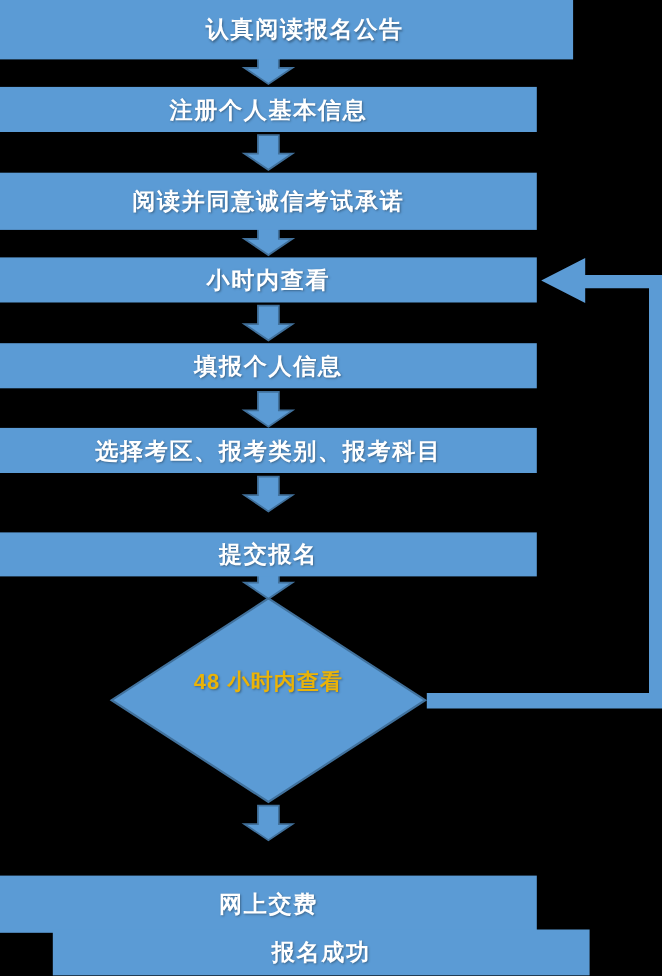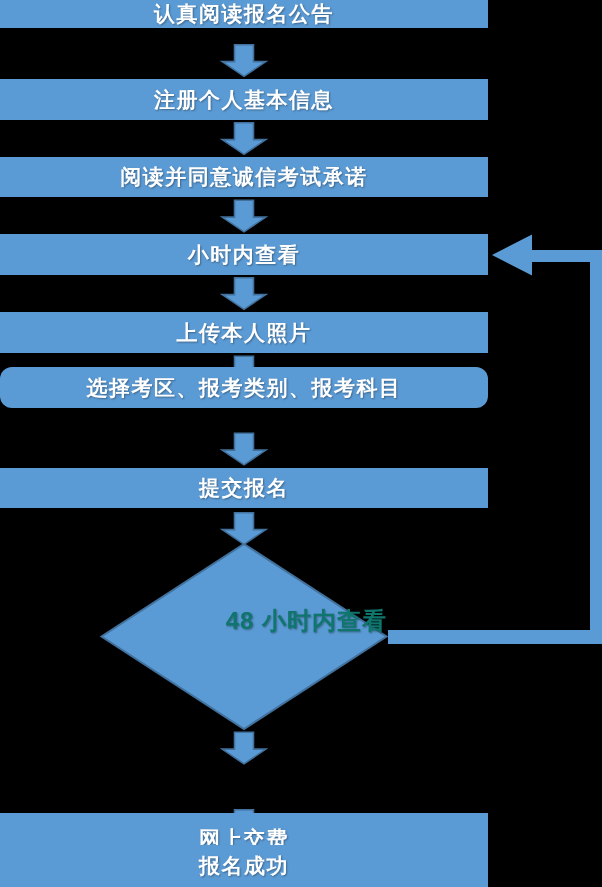--- a/index.html
+++ b/index.html
@@ -35,23 +35,23 @@
     font-weight: 700;
     letter-spacing: 1.5px;
     text-shadow: 1px 1px 2px rgba(0,0,0,0.35);
     white-space: nowrap;
   }
   .diamond-label {
     position: absolute;
     left: 101px;
     top: 606px;
     width: 286px;
-    text-align: right;
-    color: #0f766e;
-    font-size: 24px;
+    text-align: center;
+    color: #eab308;
+    font-size: 20px;
     font-weight: 700;
     letter-spacing: 1px;
     line-height: 29px;
     text-shadow: 1px 1px 2px rgba(0,0,0,0.35);
   }
 </style>
 </head>
 <body>
 
 <div id="canvas">
@@ -71,53 +71,53 @@
       <use href="#down-arrow-shape" x="221" y="199.5"></use>
       <use href="#down-arrow-shape" x="221" y="277"></use>
       <use href="#down-arrow-shape" x="221" y="355.5"></use>
       <use href="#down-arrow-shape" x="221" y="432.5"></use>
       <use href="#down-arrow-shape" x="221" y="512"></use>
       <use href="#down-arrow-shape" x="221" y="731.5"></use>
       <use href="#down-arrow-shape" x="221" y="809"></use>
     </g>
   </svg>
 
-  <div class="flow-box" style="top:0; height:28px;">
+  <div class="flow-box" style="top:0; height:54px;padding-left:33px;">
     <span>认真阅读报名公告</span>
   </div>
 
   <div class="flow-box" style="top:79px; height:41px;">
     <span>注册个人基本信息</span>
   </div>
 
-  <div class="flow-box" style="top:157px; height:40px;">
+  <div class="flow-box" style="top:157px; height:52px;">
     <span>阅读并同意诚信考试承诺</span>
   </div>
 
   <div class="flow-box" style="top:234px; height:41px;">
     <span>小时内查看</span>
   </div>
 
   <div class="flow-box" style="top:312px; height:41px;">
-    <span>上传本人照片</span>
+    <span>填报个人信息</span>
   </div>
 
-  <div class="flow-box" style="top:367px; height:41px;border-radius:12px;">
+  <div class="flow-box" style="top:389px; height:41px;">
     <span>选择考区、报考类别、报考科目</span>
   </div>
 
-  <div class="flow-box" style="top:468px; height:40px;">
+  <div class="flow-box" style="top:484px; height:40px;">
     <span>提交报名</span>
   </div>
 
-  <div class="flow-box" style="top:813px; height:52px;">
+  <div class="flow-box" style="top:796px; height:52px;">
     <span>网上交费</span>
   </div>
 
-  <div class="flow-box" style="top:845px; height:42px;">
+  <div class="flow-box" style="top:845px; height:42px;margin-left:48px;">
     <span>报名成功</span>
   </div>
 
   <div class="diamond-label">
     <div>48 小时内查看</div>
   </div>
 
 </div>
 
 </body></html>

